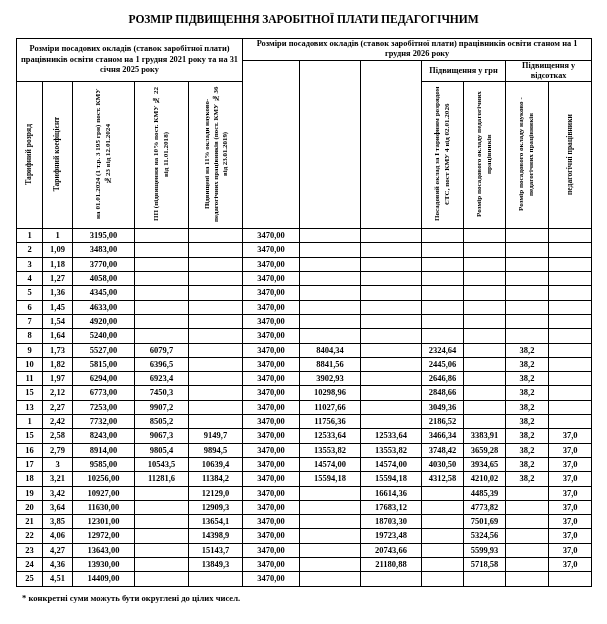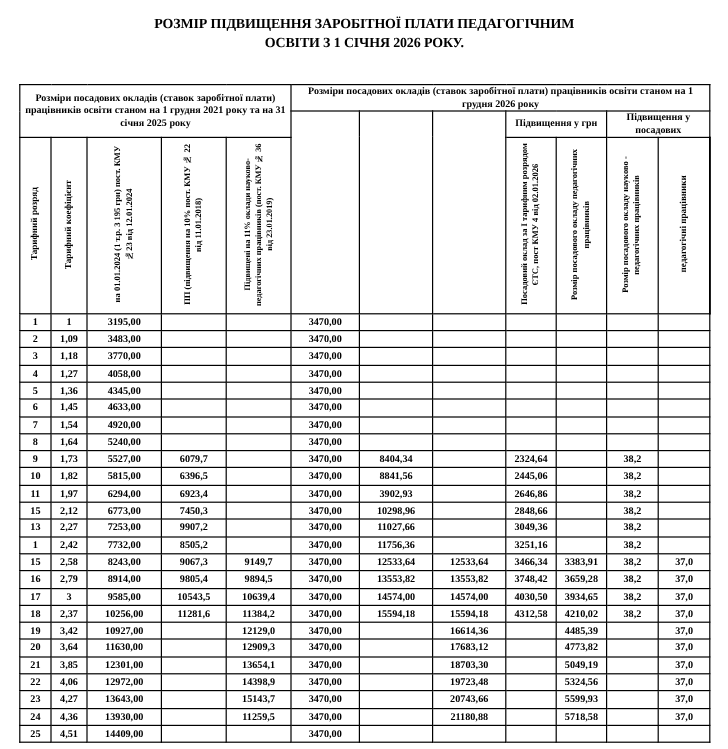--- a/index.html
+++ b/index.html
@@ -30,21 +30,21 @@
     font-size: 11.6px;
     line-height: 15.6px;
     letter-spacing: -0.1px;
     padding: 12px 26px 0 26px;
     margin: 0;
   }
   .doc-title .tline { display: block; white-space: nowrap; }
 
   
   .table-wrap {
-    margin: 27px 16px 0 16px;
+    margin: 10px 16px 0 16px;
     width: 575px;
   }
   table.sal {
     border-collapse: collapse;
     table-layout: fixed;
     width: 575px;
     font-size: 8.3px;
   }
   table.sal th, table.sal td {
     border: 1px solid #000;
@@ -111,21 +111,20 @@
     line-height: 12px;
   }
 </style>
 </head>
 <body>
 
 <div class="page">
 
   <h1 class="doc-title">
     <span class="tline">РОЗМІР ПІДВИЩЕННЯ  ЗАРОБІТНОЇ ПЛАТИ ПЕДАГОГІЧНИМ</span>
-    <span class="tline">ОСВІТИ З 1 СІЧНЯ 2026 РОКУ.</span>
   </h1>
 
   <div class="table-wrap">
     <table class="sal">
       <colgroup>
         <col style="width:26px">
         <col style="width:30px">
         <col style="width:62px">
         <col style="width:54px">
         <col style="width:54px">
@@ -141,21 +140,21 @@
       <thead>
         <tr>
           <th class="group" colspan="5" rowspan="2">Розміри посадових окладів (ставок заробітної плати) працівників освіти станом на  1 грудня 2021 року та на 31 січня 2025 року</th>
           <th class="group" colspan="7">Розміри посадових окладів (ставок заробітної плати) працівників освіти станом на  1 грудня 2026 року</th>
         </tr>
         <tr>
           <th class="blank-tall" rowspan="2"></th>
           <th class="blank-tall" rowspan="2"></th>
           <th class="blank-tall" rowspan="2"></th>
           <th class="sub-group" colspan="2">Підвищення  у грн</th>
-          <th class="sub-group" colspan="2">Підвищення у посадових</th>
+          <th class="sub-group" colspan="2">Підвищення у відсотках</th>
         </tr>
         <tr>
           <th class="vert">
             <span class="vtxt">Тарифний розряд</span>
           </th>
           <th class="vert">
             <span class="vtxt">Тарифний коефіцієнт</span>
           </th>
           <th class="vert">
             <span class="vtxt small">на 01.01.2024 (1 т.р. 3 195 грн) пост. КМУ №23 від 12.01.2024</span>
@@ -375,21 +374,21 @@
           </tr>
           <tr>
             <td class="num">1</td>
             <td class="num">2,42</td>
             <td class="num">7732,00</td>
             <td class="num">8505,2</td>
             <td class="empty"></td>
             <td class="num">3470,00</td>
             <td class="num">11756,36</td>
             <td class="empty"></td>
-            <td class="num">3251,16</td>
+            <td class="num">2186,52</td>
             <td class="empty"></td>
             <td class="num">38,2</td>
             <td class="empty"></td>
           </tr>
           <tr>
             <td class="num">15</td>
             <td class="num">2,58</td>
             <td class="num">8243,00</td>
             <td class="num">9067,3</td>
             <td class="num">9149,7</td>
@@ -424,21 +423,21 @@
             <td class="num">3470,00</td>
             <td class="num">14574,00</td>
             <td class="num">14574,00</td>
             <td class="num">4030,50</td>
             <td class="num">3934,65</td>
             <td class="num">38,2</td>
             <td class="num">37,0</td>
           </tr>
           <tr>
             <td class="num">18</td>
-            <td class="num">2,37</td>
+            <td class="num">3,21</td>
             <td class="num">10256,00</td>
             <td class="num">11281,6</td>
             <td class="num">11384,2</td>
             <td class="num">3470,00</td>
             <td class="num">15594,18</td>
             <td class="num">15594,18</td>
             <td class="num">4312,58</td>
             <td class="num">4210,02</td>
             <td class="num">38,2</td>
             <td class="num">37,0</td>
@@ -474,21 +473,21 @@
           <tr>
             <td class="num">21</td>
             <td class="num">3,85</td>
             <td class="num">12301,00</td>
             <td class="empty"></td>
             <td class="num">13654,1</td>
             <td class="num">3470,00</td>
             <td class="empty"></td>
             <td class="num">18703,30</td>
             <td class="empty"></td>
-            <td class="num">5049,19</td>
+            <td class="num">7501,69</td>
             <td class="empty"></td>
             <td class="num">37,0</td>
           </tr>
           <tr>
             <td class="num">22</td>
             <td class="num">4,06</td>
             <td class="num">12972,00</td>
             <td class="empty"></td>
             <td class="num">14398,9</td>
             <td class="num">3470,00</td>
@@ -511,21 +510,21 @@
             <td class="empty"></td>
             <td class="num">5599,93</td>
             <td class="empty"></td>
             <td class="num">37,0</td>
           </tr>
           <tr>
             <td class="num">24</td>
             <td class="num">4,36</td>
             <td class="num">13930,00</td>
             <td class="empty"></td>
-            <td class="num">11259,5</td>
+            <td class="num">13849,3</td>
             <td class="num">3470,00</td>
             <td class="empty"></td>
             <td class="num">21180,88</td>
             <td class="empty"></td>
             <td class="num">5718,58</td>
             <td class="empty"></td>
             <td class="num">37,0</td>
           </tr>
           <tr>
             <td class="num">25</td>

